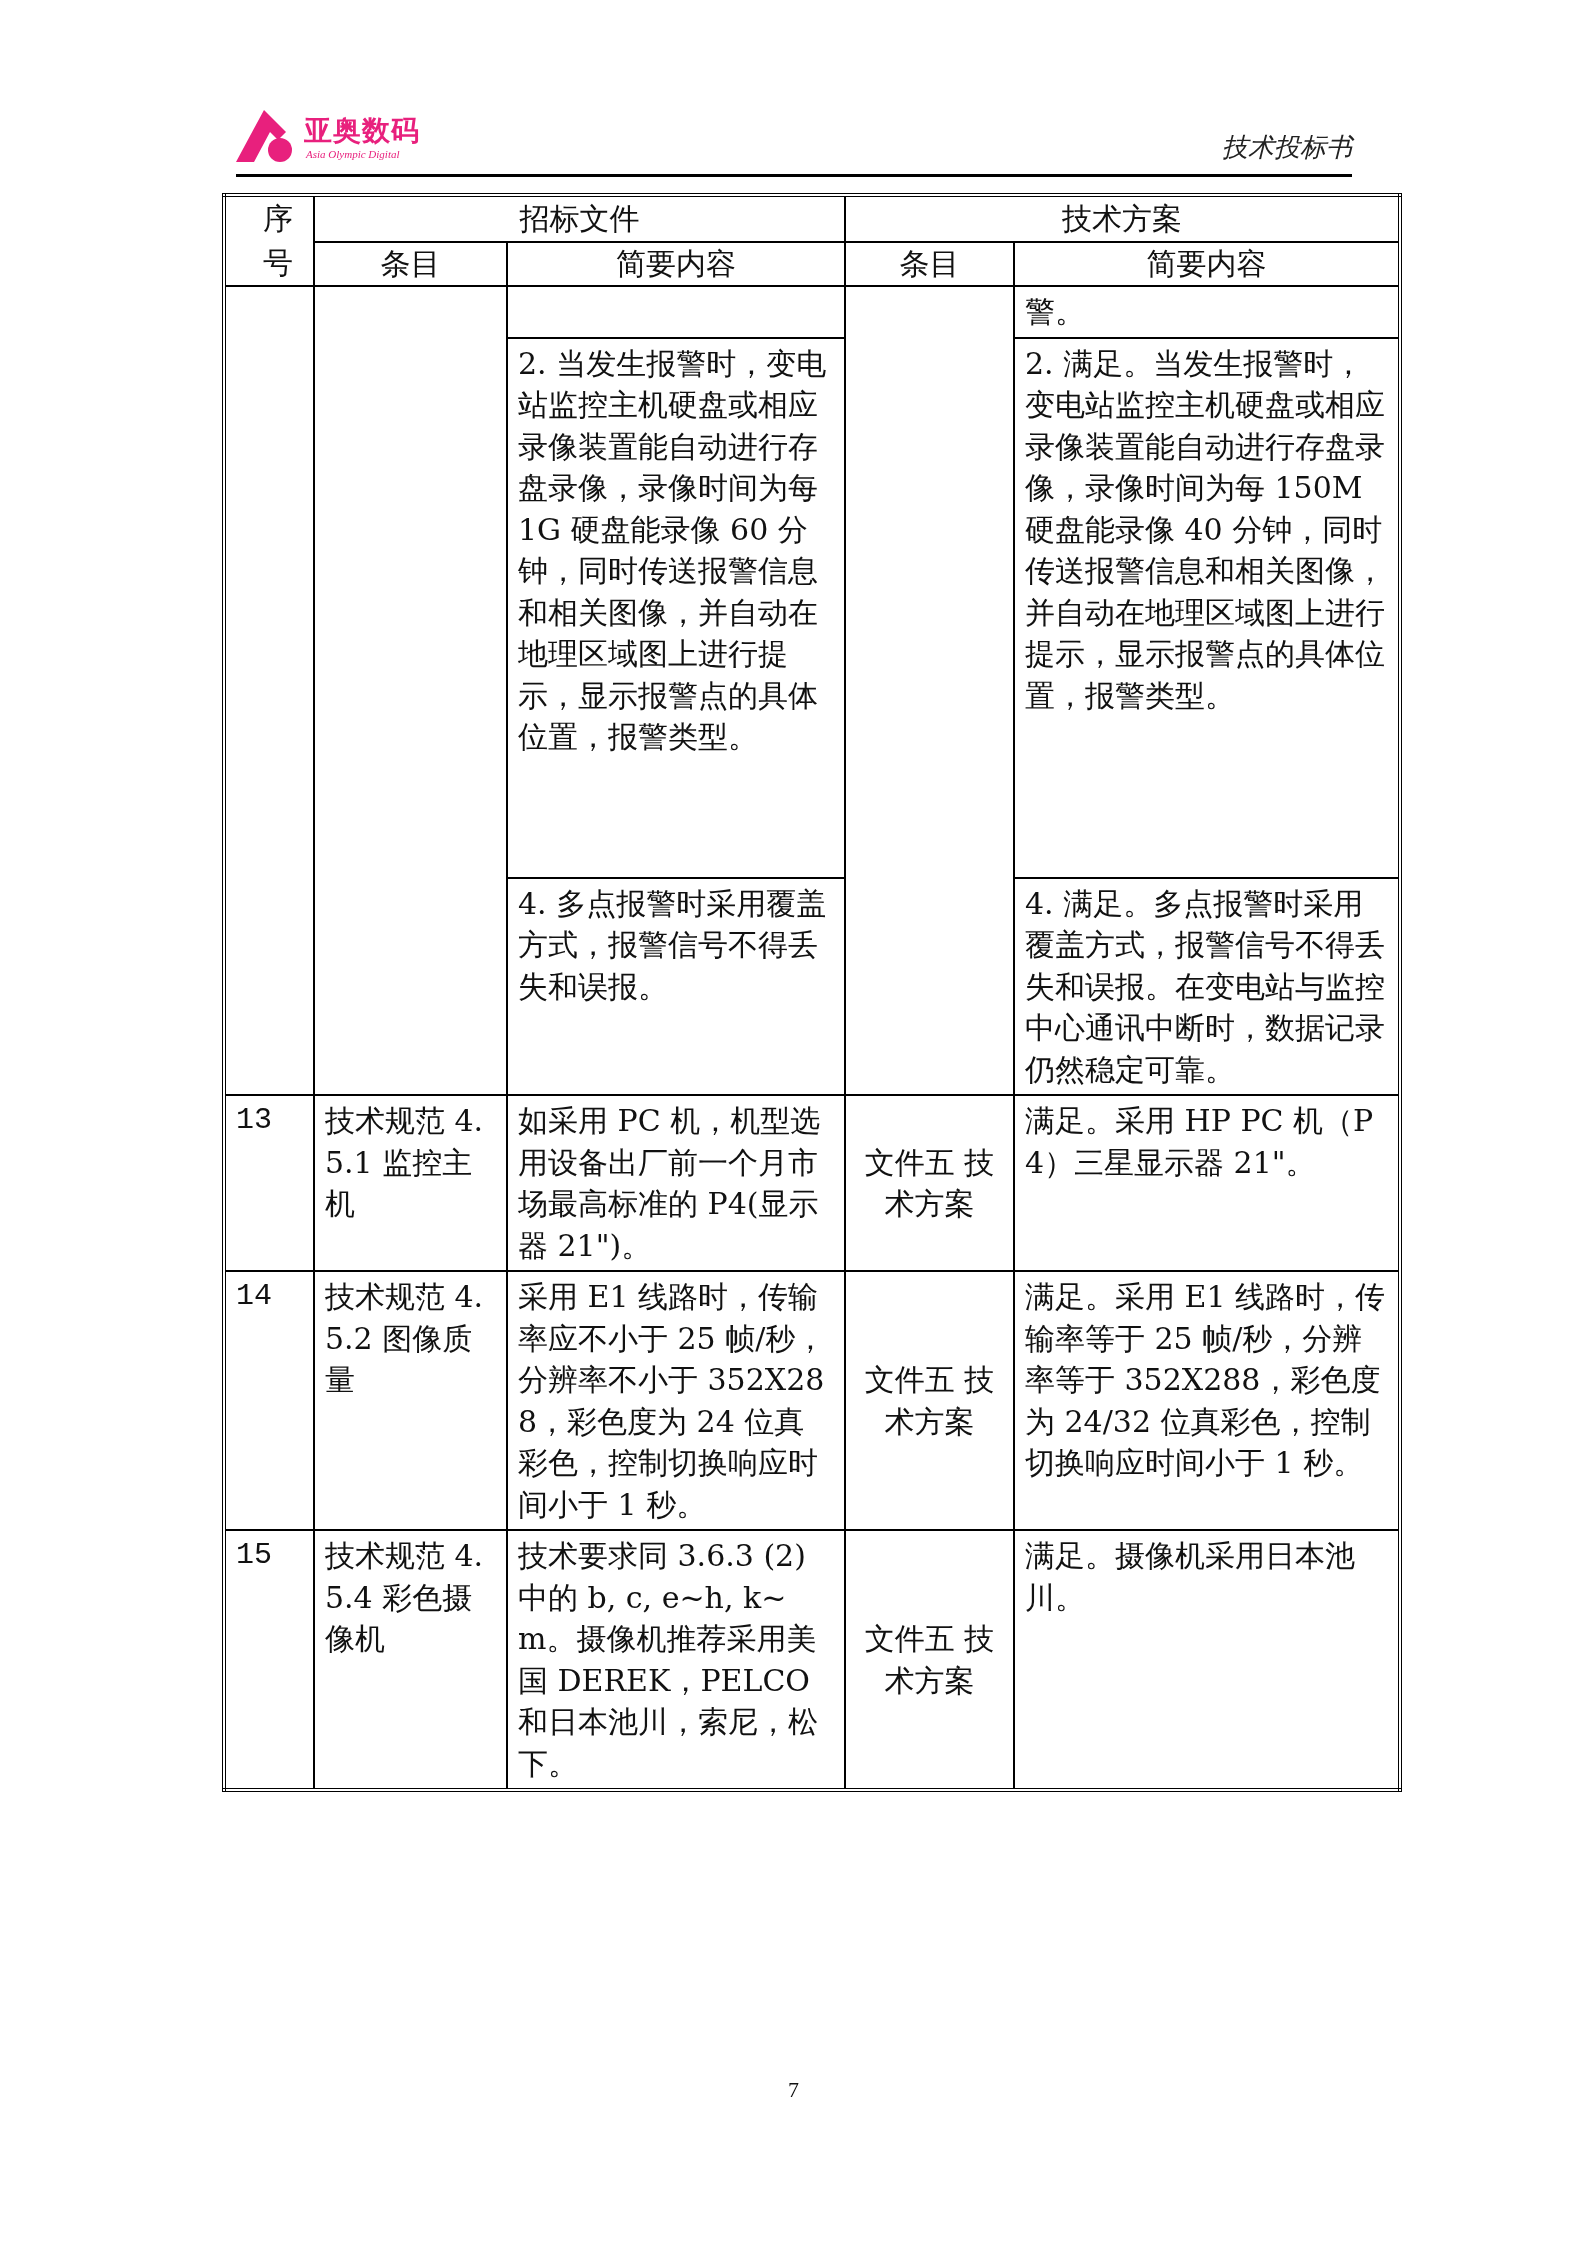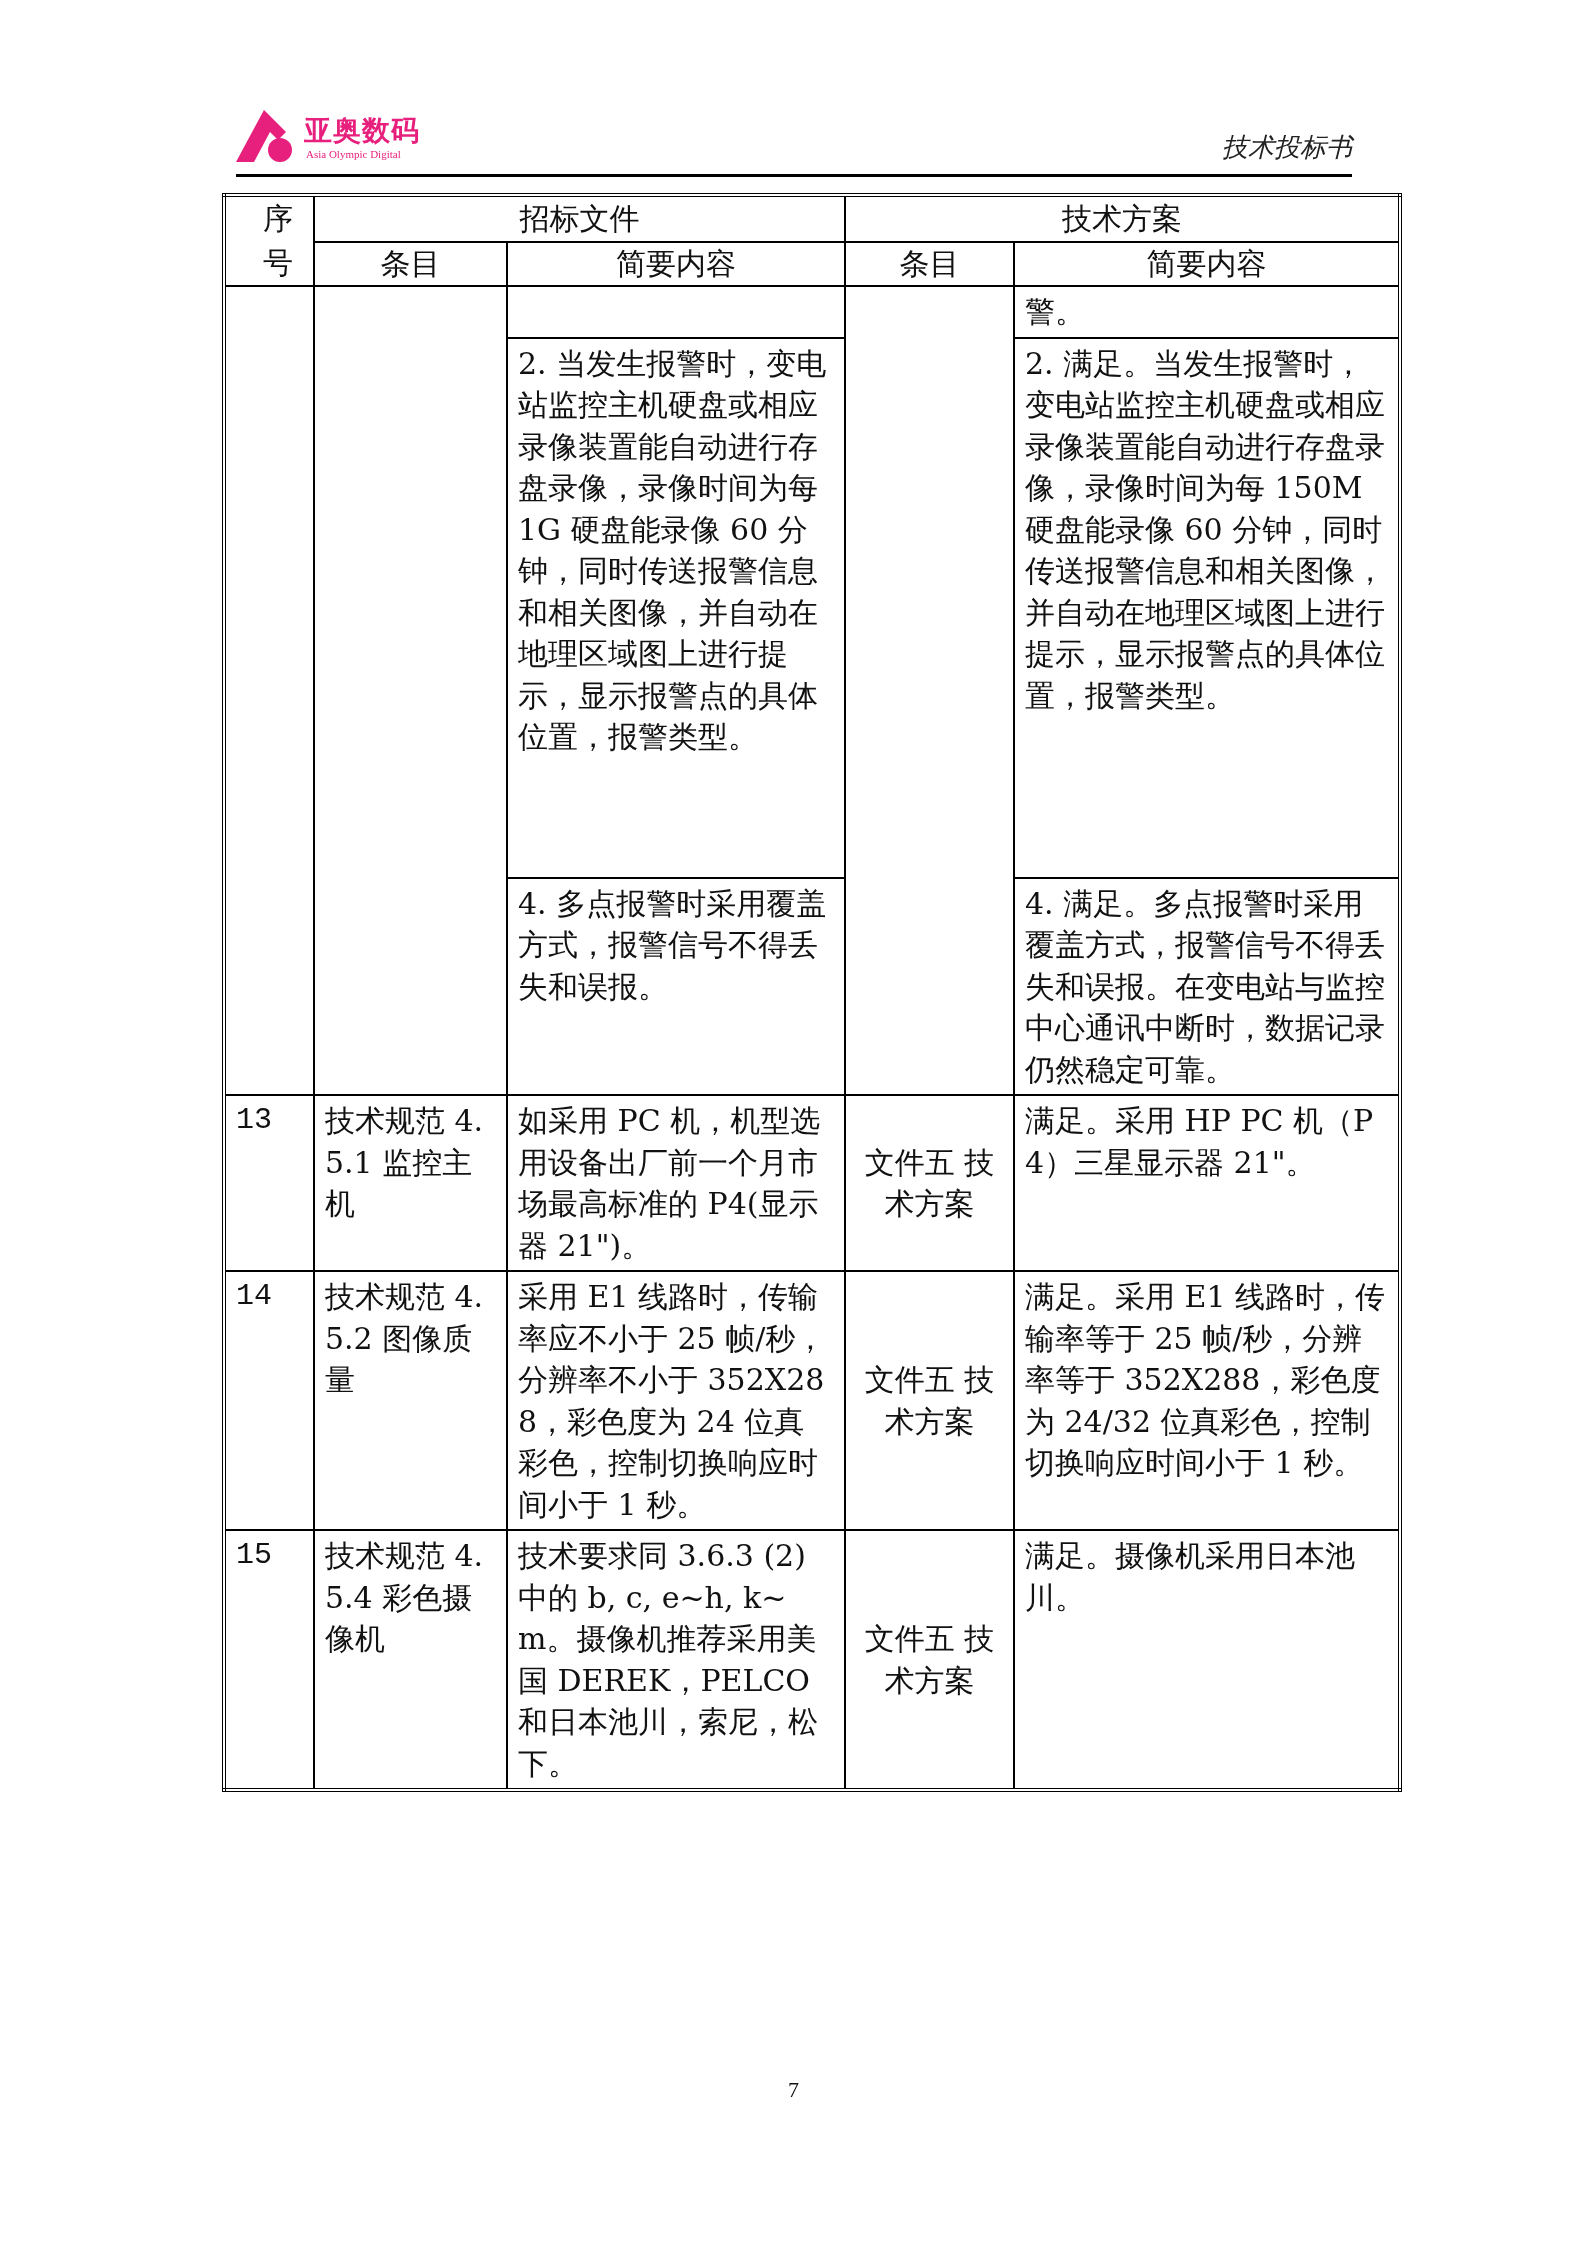--- a/index.html
+++ b/index.html
@@ -4,21 +4,21 @@
 <style>
   html, body { margin: 0; padding: 0; background: #ffffff; }
   body { width: 1587px; height: 2245px; position: relative; overflow: hidden;
          font-family: "DejaVu Serif", "Liberation Serif", serif; color: #111; }
   .page-header { position: absolute; left: 236px; top: 100px; width: 1116px; height: 80px; }
   .logo { position: absolute; left: 0; top: 10px; width: 200px; height: 60px; }
   .logo-mark { position: absolute; left: 0; top: 0; width: 60px; height: 55px; }
   .logo-cn { position: absolute; left: 68px; top: 2px; font-family: "DejaVu Sans", sans-serif;
              font-weight: bold; font-size: 28px; color: #e8207d; letter-spacing: 1px; }
   .logo-en { position: absolute; left: 70px; top: 38px; font-family: "Liberation Serif", serif;
-             font-size: 11px; color: #e8207d; white-space: nowrap; }
+             font-size: 11px; color: #e8207d; white-space: nowrap; font-style: italic; }
   .doc-title { position: absolute; right: 0; top: 30px; font-family: "DejaVu Serif", serif;
                font-style: italic; font-size: 26px; color: #222; }
   .header-rule { position: absolute; left: 0; top: 74px; width: 1116px; height: 3px; background: #000; }
 
   .table-wrap { position: absolute; left: 222px; top: 193px; width: 1176px; }
   table.bid { border-collapse: collapse; width: 1176px; table-layout: fixed;
               border: 4px double #000; }
   table.bid td { border: 2px solid #000; vertical-align: top; padding: 4px 10px;
                  font-size: 30px; line-height: 41.5px; word-break: break-all; }
   table.bid td.hc { text-align: center; vertical-align: middle; padding: 0; line-height: 40px; }
@@ -69,21 +69,21 @@
 
     <tr style="height:45px">
       <td rowspan="3"></td>
       <td rowspan="3"></td>
       <td></td>
       <td rowspan="3"></td>
       <td>警。</td>
     </tr>
     <tr style="height:540px">
       <td>2. 当发生报警时，变电站监控主机硬盘或相应录像装置能自动进行存盘录像，录像时间为每 1G 硬盘能录像 60 分钟，同时传送报警信息和相关图像，并自动在地理区域图上进行提示，显示报警点的具体位置，报警类型。</td>
-      <td>2. 满足。当发生报警时，变电站监控主机硬盘或相应录像装置能自动进行存盘录像，录像时间为每 150M 硬盘能录像 60 分钟，同时传送报警信息和相关图像，并自动在地理区域图上进行提示，显示报警点的具体位置，报警类型。</td>
+      <td>2. 满足。当发生报警时，变电站监控主机硬盘或相应录像装置能自动进行存盘录像，录像时间为每 150M 硬盘能录像 40 分钟，同时传送报警信息和相关图像，并自动在地理区域图上进行提示，显示报警点的具体位置，报警类型。</td>
     </tr>
     <tr style="height:216px">
       <td>4. 多点报警时采用覆盖方式，报警信号不得丢失和误报。</td>
       <td>4. 满足。多点报警时采用覆盖方式，报警信号不得丢失和误报。在变电站与监控中心通讯中断时，数据记录仍然稳定可靠。</td>
     </tr>
 
     <tr style="height:164px">
       <td class="num">13</td>
       <td>技术规范 4.5.1 监控主机</td>
       <td>如采用 PC 机，机型选用设备出厂前一个月市场最高标准的 P4(显示器 21")。</td>

